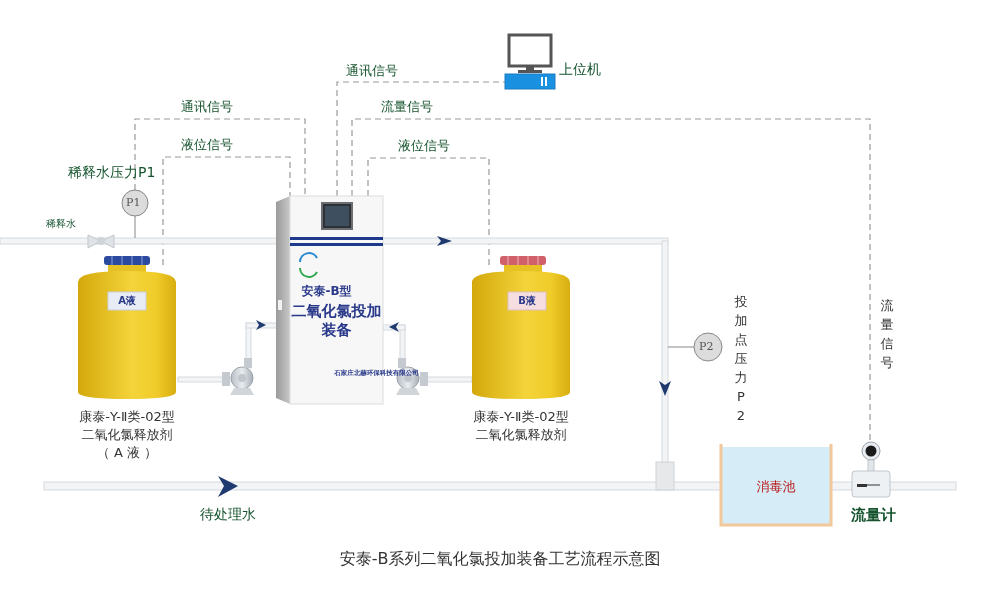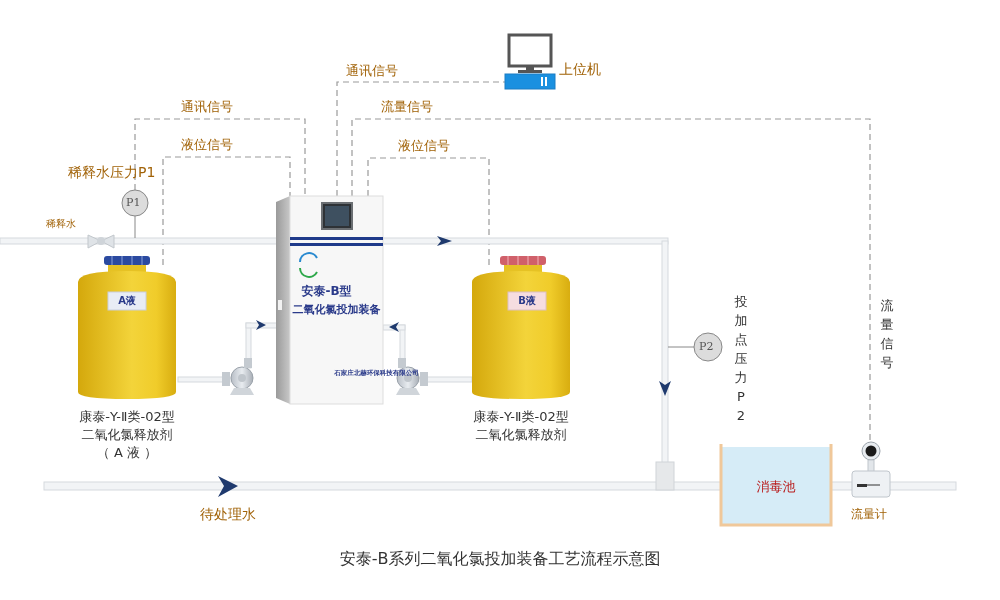--- a/index.html
+++ b/index.html
@@ -1,19 +1,19 @@
 <!DOCTYPE html>
 <html><head>
 <meta charset="utf-8">
 <style>
   html, body { margin:0; padding:0; background:#ffffff; }
   body { width:1000px; height:600px; position:relative; overflow:hidden;
          font-family:"DejaVu Sans","Liberation Sans",sans-serif; color:#333; }
   svg#diagram { position:absolute; left:0; top:0; }
-  .lbl { position:absolute; font-size:13px; color:#a16207; white-space:nowrap; line-height:1; }
+  .lbl { position:absolute; font-size:13px; color:#14532d; white-space:nowrap; line-height:1; }
   .vlbl { position:absolute; font-size:13px; color:#333; width:14px; line-height:19px; text-align:center; white-space:normal; word-break:break-all; }
   .tank-caption { position:absolute; font-size:13px; color:#333; text-align:center; line-height:18px; width:150px; }
   .title { position:absolute; left:0; width:1000px; top:549px; text-align:center; font-size:16px; color:#333; }
   .cab-text { position:absolute; font-weight:bold; color:#2a3a8a; text-align:center; }
   .tank-tag { position:absolute; width:38px; height:18px; font-size:10px; font-weight:bold; color:#2a3a8a;
               text-align:center; line-height:18px; }
   .pool-label { position:absolute; left:722px; top:478px; width:108px; text-align:center; font-size:13px; color:#b91c1c; }
 </style>
 </head>
 <body>
@@ -178,21 +178,21 @@
 <span class="lbl" style="left:398px;top:139px;">液位信号</span>
 <span class="vlbl" style="left:880px;top:296px;">流量信号</span>
 
 <span class="lbl" style="left:559px;top:62px;font-size:14px;">上位机</span>
 
 <span class="lbl" style="left:68px;top:165px;font-size:14px;">稀释水压力P1</span>
 <span class="lbl" style="left:46px;top:219px;font-size:10px;">稀释水</span>
 <span class="lbl" style="left:126px;top:197px;font-size:11px;color:#555;font-family:'DejaVu Serif',serif;">P1</span>
 
 <div class="cab-text" style="left:280px;top:283px;width:93px;font-size:12px;">安泰-B型</div>
-<div class="cab-text" style="left:290px;top:302px;width:93px;font-size:11px;">二氧化氯投加装备</div>
+<div class="cab-text" style="left:290px;top:302px;width:93px;font-size:15px;">二氧化氯投加装备</div>
 <div class="cab-text" style="left:290px;top:369px;width:93px;font-size:6.5px;margin-left:40px;">石家庄北赫环保科技有限公司</div>
 
 <div class="tank-tag" style="left:108px;top:292px;">A液</div>
 <div class="tank-tag" style="left:508px;top:292px;">B液</div>
 
 <div class="tank-caption" style="left:52px;top:408px;">
   <div>康泰-Y-Ⅱ类-02型</div>
   <div>二氧化氯释放剂</div>
   <div>（ A 液 ）</div>
 </div>
@@ -201,15 +201,15 @@
   <div>二氧化氯释放剂</div>
 </div>
 
 <span class="lbl" style="left:699px;top:341px;font-size:11px;color:#555;font-family:'DejaVu Serif',serif;">P2</span>
 <div class="vlbl" style="left:733px;top:292px;width:16px;">投加点压力P2</div>
 
 <span class="lbl" style="left:200px;top:507px;font-size:14px;">待处理水</span>
 
 <div class="pool-label">消毒池</div>
 
-<span class="lbl" style="left:851px;top:508px;font-size:12px;">流量计</span>
+<span class="lbl" style="left:851px;top:508px;font-size:15px;font-weight:bold;">流量计</span>
 
 <div class="title">安泰-B系列二氧化氯投加装备工艺流程示意图</div>
 
 </body></html>

